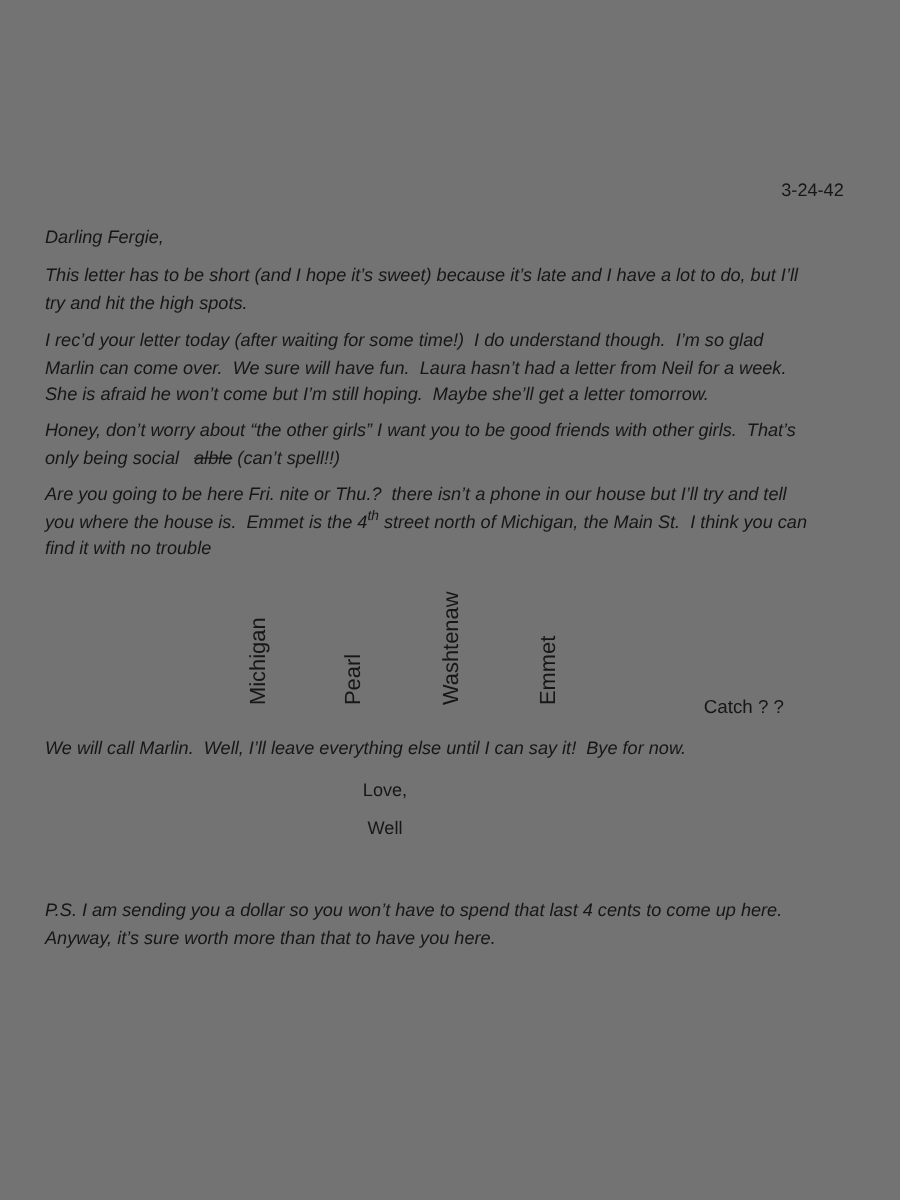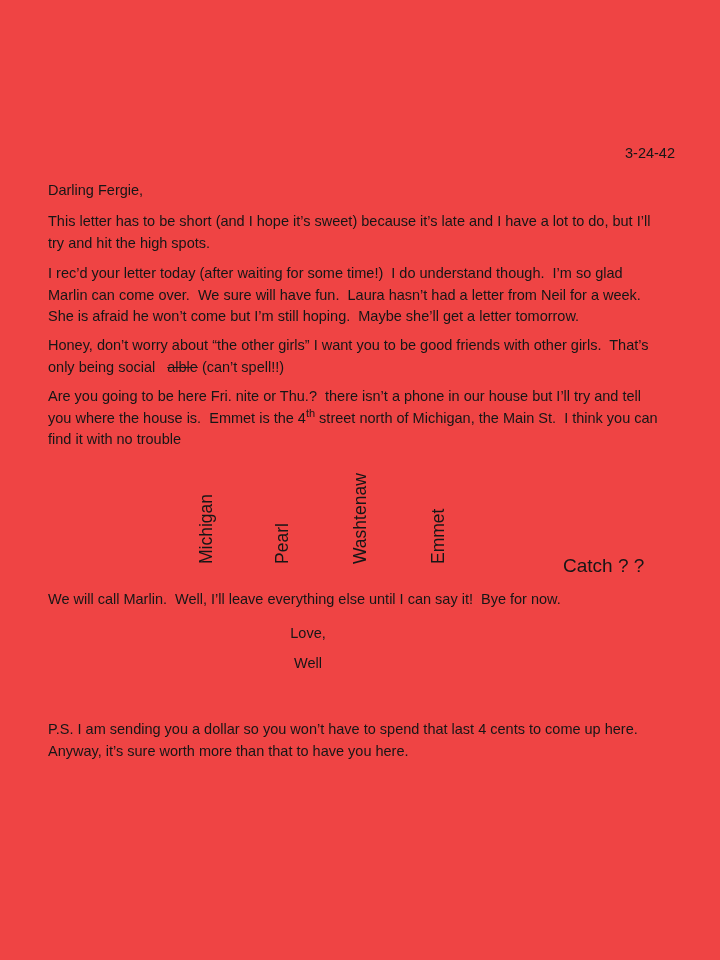--- a/index.html
+++ b/index.html
@@ -4,32 +4,33 @@
 <style>
   html, body {
     margin: 0;
     padding: 0;
     background: #ffffff;
   }
   .page {
     position: relative;
     width: 720px;
     height: 960px;
-    background: #ef4444;
+    background: #737373;
     overflow: hidden;
     font-family: "Liberation Sans", "DejaVu Sans", sans-serif;
     color: #161616;
   }
   .para {
     position: absolute;
-    left: 48px;
+    left: 36px;
     width: 614px;
     font-size: 14.5px;
     line-height: 21.5px;
     white-space: pre-wrap;
+    font-style: italic;
   }
   .date {
     position: absolute;
     left: 48px;
     right: 45px;
     text-align: right;
     font-size: 14.5px;
     line-height: 21.5px;
   }
   .center {
@@ -37,21 +38,21 @@
     left: 0;
     width: 616px;
     text-align: center;
     font-size: 14.5px;
     line-height: 21.5px;
   }
   .catch {
     position: absolute;
     left: 563px;
     top: 555px;
-    font-size: 19px;
+    font-size: 15px;
     line-height: 21.5px;
     white-space: nowrap;
   }
   .struck { text-decoration: line-through; padding-left: 12px; }
   sup {
     font-size: 11px;
     line-height: 0;
     vertical-align: super;
   }
   .map {

